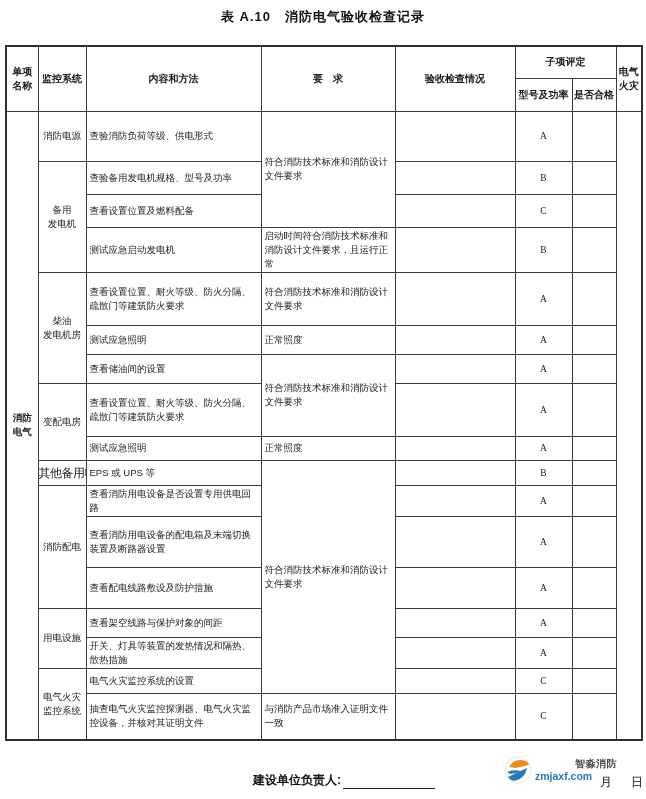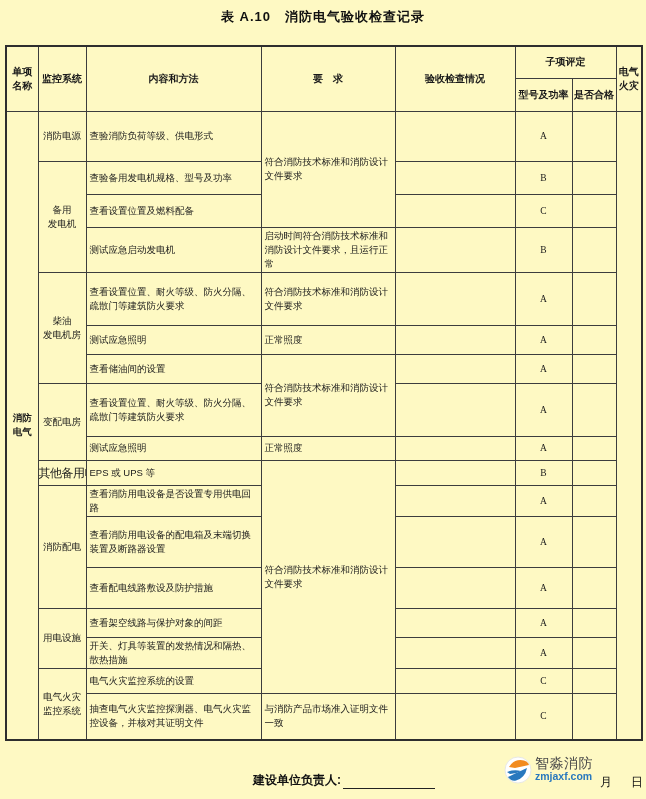--- a/index.html
+++ b/index.html
@@ -1,19 +1,19 @@
 <!DOCTYPE html>
 <html><head>
 <meta charset="utf-8">
 <style>
   html,body{margin:0;padding:0;background:#e8e8e6;}
   .page{
     position:relative;
     width:646px;height:799px;
-    background:#fef9c3;
+    background:#ffffff;
     font-family:"Liberation Sans","DejaVu Sans",sans-serif;
     color:#161616;
     overflow:hidden;
     box-sizing:border-box;
   }
   .doc-title{
     position:absolute;top:8px;left:0;right:0;
     text-align:center;
     font-size:13px;font-weight:bold;
     letter-spacing:1px;
@@ -90,21 +90,21 @@
     border-bottom:1.5px solid #222;
     margin-left:2px;
     vertical-align:bottom;
   }
   .logo{
     position:absolute;left:504px;top:4px;
     display:flex;align-items:center;
   }
   .logo-icon{width:28px;height:28px;flex:0 0 auto;}
   .logo-text{margin-left:3px;line-height:13px;}
-  .logo-name{font-size:14px;font-weight:normal;color:#4a4a4a;letter-spacing:0.5px;}
+  .logo-name{font-size:10px;font-weight:bold;color:#4a4a4a;letter-spacing:0.5px;margin-left:40px;}
   .logo-url{font-size:10.5px;font-weight:bold;color:#2878be;}
   .date-month,.date-day{
     position:absolute;top:22px;
     font-size:12px;color:#111;
   }
   .date-month{left:600px;}
   .date-day{left:631px;}
 </style>
 </head>
 <body>

